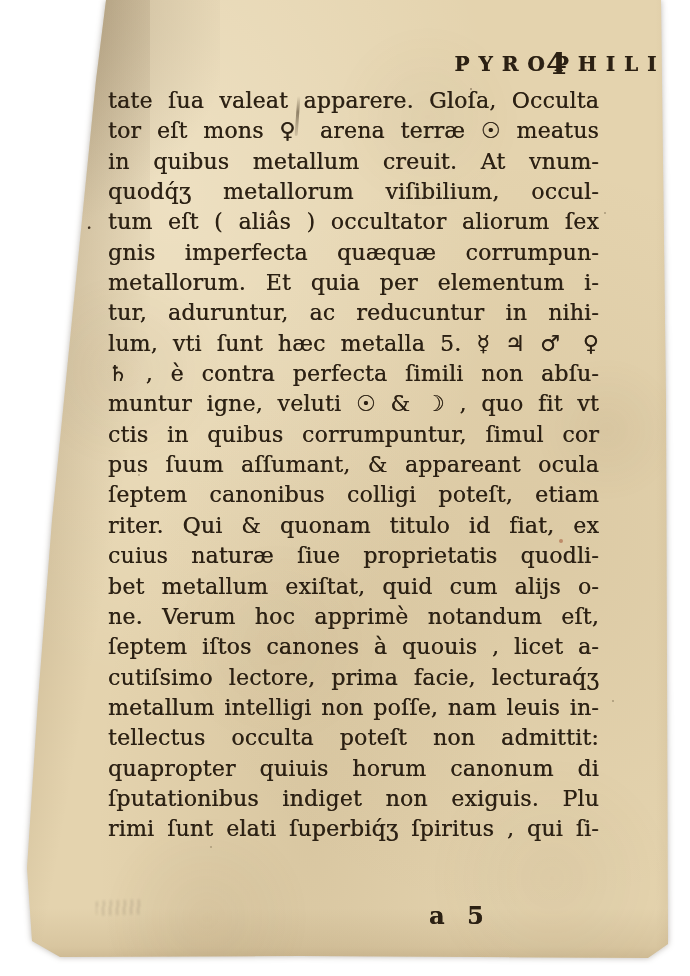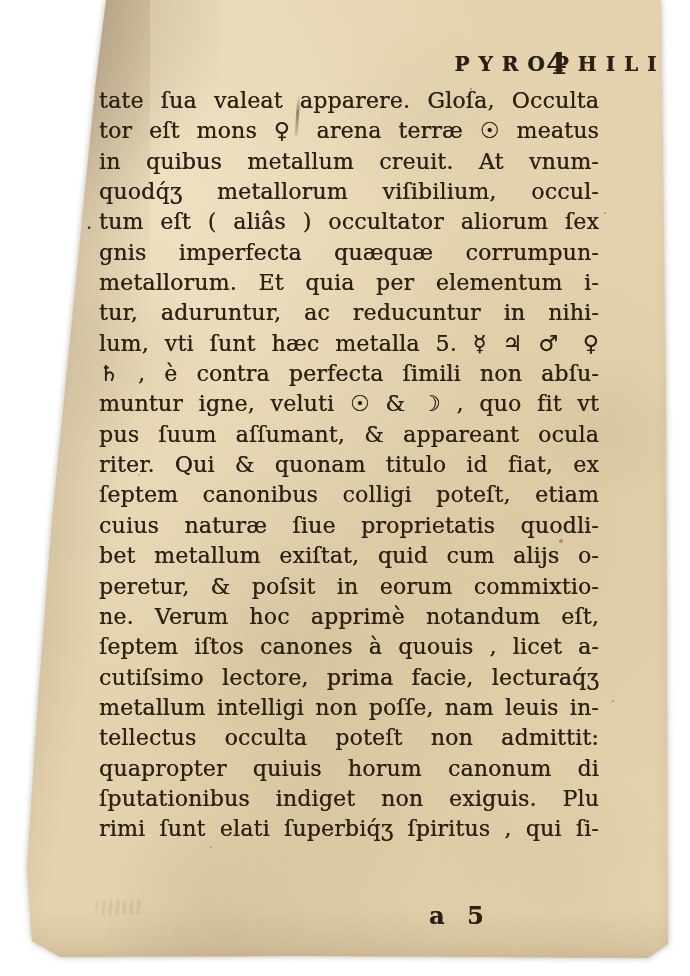--- a/index.html
+++ b/index.html
@@ -81,20 +81,21 @@
   .line{
     font-size:22px;
     line-height:30.35px;
     height:30.35px;
     text-align:justify;
     text-align-last:justify;
     white-space:normal;
     overflow:visible;
     letter-spacing:.2px;
     text-shadow:.35px 0 0 rgba(43,32,19,.75);
+    margin-left:9px;
   }
   .margin-dot{
     position:absolute;left:86px;top:216px;
     font-size:20px;color:#3a2c1b;
   }
   .signature{
     position:absolute;left:99px;top:901px;width:500px;height:32px;
     color:#2b2013;font-size:24px;font-weight:700;
     text-shadow:.3px 0 0 rgba(43,32,19,.8);
   }
@@ -132,26 +133,26 @@
         <div class="line">tor eſt mons ♀ arena terræ ☉ meatus</div>
         <div class="line">in quibus metallum creuit. At vnum-</div>
         <div class="line">quodq́ʒ metallorum viſibilium, occul-</div>
         <div class="line">tum eſt ( aliâs ) occultator aliorum ſex</div>
         <div class="line">gnis imperfecta quæquæ corrumpun-</div>
         <div class="line">metallorum. Et quia per elementum i-</div>
         <div class="line">tur, aduruntur, ac reducuntur in nihi-</div>
         <div class="line">lum, vti ſunt hæc metalla 5. ☿ ♃ ♂ ♀</div>
         <div class="line">♄ , è contra perfecta ſimili non abſu-</div>
         <div class="line">muntur igne, veluti ☉ &amp; ☽ , quo fit vt</div>
+        <div class="line">ctis in quibus corrumpuntur, ſimul cor</div>
         <div class="line">pus ſuum aſſumant, &amp; appareant ocula</div>
+        <div class="line">ſeptem canonibus colligi poteſt, etiam</div>
         <div class="line">riter. Qui &amp; quonam titulo id fiat, ex</div>
-        <div class="line">ſeptem canonibus colligi poteſt, etiam</div>
         <div class="line">cuius naturæ ſiue proprietatis quodli-</div>
         <div class="line">bet metallum exiſtat, quid cum alijs o-</div>
-        <div class="line">peretur, &amp; poſsit in eorum commixtio-</div>
         <div class="line">ne. Verum hoc apprimè notandum eſt,</div>
         <div class="line">ſeptem iſtos canones à quouis , licet a-</div>
         <div class="line">cutiſsimo lectore, prima facie, lecturaq́ʒ</div>
         <div class="line">metallum intelligi non poſſe, nam leuis in-</div>
         <div class="line">tellectus occulta poteſt non admittit:</div>
         <div class="line">quapropter quiuis horum canonum di</div>
         <div class="line">ſputationibus indiget non exiguis. Plu</div>
         <div class="line">rimi ſunt elati ſuperbiq́ʒ ſpiritus , qui ſi-</div>
       </div>
 

